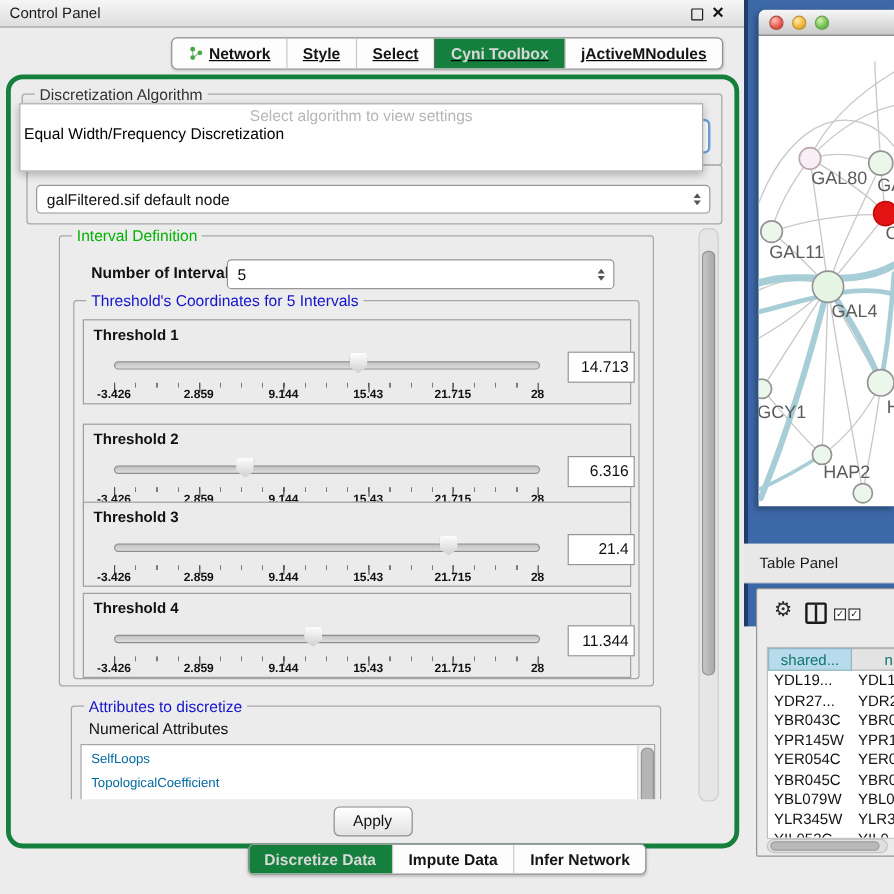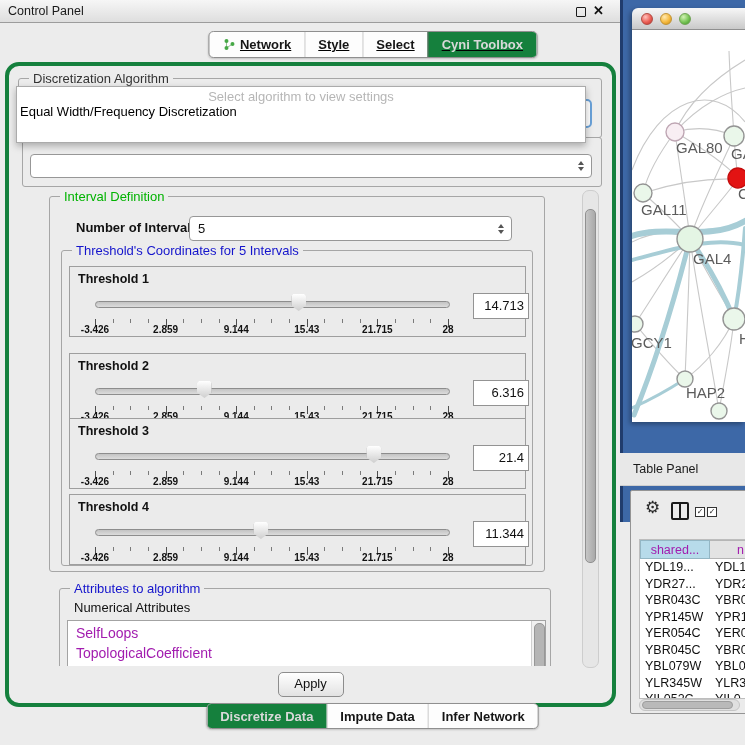--- a/index.html
+++ b/index.html
@@ -65,21 +65,21 @@
   .ticks{position:absolute;left:25px;top:52px;width:353px;height:4px;
     background:repeating-linear-gradient(to right,#7a7a7a 0,#7a7a7a 1px,transparent 1px,transparent 17.65px);}
   .ticks i{position:absolute;top:0;width:1px;height:8px;background:#4e4e4e;}
   .ticklabels{position:absolute;left:25px;top:57px;width:353px;height:12px;}
   .ticklabel{position:absolute;top:0;transform:translateX(-50%);font-size:10px;font-weight:700;color:#111;white-space:nowrap;}
   .value-box{position:absolute;left:403px;top:26px;width:50px;height:24px;background:#fff;border:1px solid #939393;
     font-size:13px;color:#111;text-align:right;line-height:24px;padding-right:4px;}
   .attr-group{left:43px;top:398px;width:490px;height:95px;}
   .attr-label{position:absolute;left:58px;top:410px;font-size:13px;font-weight:400;color:#111;}
   .attr-list{position:absolute;left:51px;top:430px;width:477px;height:80px;background:#fff;border:1px solid #a3a3a3;}
-  .attr-item{font-size:14px;color:#a21caf;line-height:20px;padding-left:8px;}
+  .attr-item{font-size:11px;color:#0369a1;line-height:20px;padding-left:8px;}
   .list-scrollbar{position:absolute;right:0;top:0;bottom:0;width:13px;background:#f1f1f1;border-left:1px solid #d0d0d0;}
   .list-thumb{position:absolute;left:2px;top:2px;width:9px;height:88%;background:#b5b5b5;border:1px solid #979797;border-radius:5px;}
   .main-scrollbar{position:absolute;left:573px;top:124px;width:15px;height:476px;background:#e6e6e6;border:1px solid #cdcdcd;border-radius:7px;}
   .main-thumb{position:absolute;left:2px;top:18px;width:9px;height:352px;background:linear-gradient(90deg,#c6c6c6,#a9a9a9);
     border:1px solid #909090;border-radius:5px;}
   .apply-btn{position:absolute;left:50%;transform:translateX(-50%);top:606px;width:64px;height:23px;
     background:linear-gradient(#ffffff,#e2e2e2);border:1px solid #8d8d8d;border-radius:5px;
     font-size:13px;color:#111;text-align:center;line-height:21px;font-family:"Liberation Sans",sans-serif;}
   
   .net-area{position:absolute;left:620px;top:0;width:125px;height:522px;
@@ -101,21 +101,21 @@
   .tp-panel{position:absolute;left:630px;top:490px;width:115px;height:222px;border:1px solid #949494;
     background:#ebebeb;border-radius:2px;overflow:hidden;}
   .gear-icon{position:absolute;left:14px;top:8px;font-size:17px;color:#2a2a2a;line-height:17px;}
   .columns-icon{position:absolute;left:40px;top:11px;width:14px;height:14px;border:2px solid #1a1a1a;border-radius:2px;}
   .columns-icon::after{content:"";position:absolute;left:50%;top:0;bottom:0;width:2px;background:#1a1a1a;transform:translateX(-50%);}
   .check-icon{position:absolute;top:16px;width:8px;height:8px;border:1.3px solid #333;font-size:8px;line-height:8px;
     color:#222;text-align:center;background:#fff;}
   .check-icon.c1{left:64px;} .check-icon.c2{left:76px;}
   .tp-table{position:absolute;left:8px;top:48px;width:140px;height:158px;overflow:hidden;background:#fff;border:1px solid #bdbdbd;}
   .tp-header{display:flex;}
-  .th{height:19px;font-size:12.5px;color:#a21caf;display:flex;align-items:center;justify-content:center;box-sizing:border-box;}
+  .th{height:19px;font-size:12.5px;color:#0f766e;display:flex;align-items:center;justify-content:center;box-sizing:border-box;}
   .th.c1{width:70px;background:#b7dbea;border:1px solid #93b6c4;}
   .th.c2{width:62px;background:#e3e3e3;border:1px solid #b5b5b5;border-left:none;}
   .tr{display:flex;height:16.5px;background:#fff;}
   .td{font-size:12.5px;color:#111;display:flex;align-items:center;box-sizing:border-box;white-space:nowrap;overflow:hidden;}
   .td.c1{width:70px;padding-left:5px;}
   .td.c2{padding-left:5px;}
   .tp-hscroll{position:absolute;left:8px;top:208px;width:99px;height:10px;background:#e0e0e0;
     border:1px solid #c4c4c4;border-radius:6px;}
   .tp-hthumb{position:absolute;left:2px;top:1px;width:90%;height:6px;background:#b9b9b9;border:1px solid #9d9d9d;border-radius:4px;}
 </style>
@@ -143,38 +143,42 @@
     </div>
     <div class="tab">
         <span>Style</span>
       </div>
     <div class="tab">
         <span>Select</span>
       </div>
     <div class="tab selected">
         <span>Cyni Toolbox</span>
       </div>
+    <div class="tab">
+        <span>jActiveMNodules</span>
+      </div>
   </div>
 
   <div class="content-panel">
 
     <div class="group algo-group">
       <span class="group-title">Discretization Algorithm</span>
     </div>
     <div class="algo-combo"></div>
 
     <div class="algo-popup">
       <div class="popup-hint">Select algorithm to view settings</div>
       <div class="popup-opt">Equal Width/Frequency Discretization</div>
     </div>
 
     <div class="group tabledata-group">
       <span class="group-title">Table Data</span>
     </div>
     <div class="combo tabledata-combo">
+      <span>galFiltered.sif default node</span>
       <span class="combo-arrows">
           <i class="up"></i>
           <i class="dn"></i>
         </span>
     </div>
 
     <div class="viewport">
 
       <div class="group interval-group">
         <span class="group-title green">Interval Definition</span>
@@ -286,21 +290,21 @@
             <span class="ticklabel" style="left: 20%;">2.859</span>
             <span class="ticklabel" style="left: 40%;">9.144</span>
             <span class="ticklabel" style="left: 60%;">15.43</span>
             <span class="ticklabel" style="left: 80%;">21.715</span>
             <span class="ticklabel" style="left: 100%;">28</span>
         </div>
         <div class="value-box">11.344</div>
       </div>
 
       <div class="group attr-group">
-        <span class="group-title blue">Attributes to algorithm</span>
+        <span class="group-title blue">Attributes to discretize</span>
       </div>
       <span class="attr-label">Numerical Attributes</span>
       <div class="attr-list">
         <div style="padding-top:2px;">
           <div class="attr-item">SelfLoops</div>
             <div class="attr-item">TopologicalCoefficient</div>
             <div class="attr-item">BetweennessCentrality</div>
         </div>
         <div class="list-scrollbar">
             <div class="list-thumb"></div>

